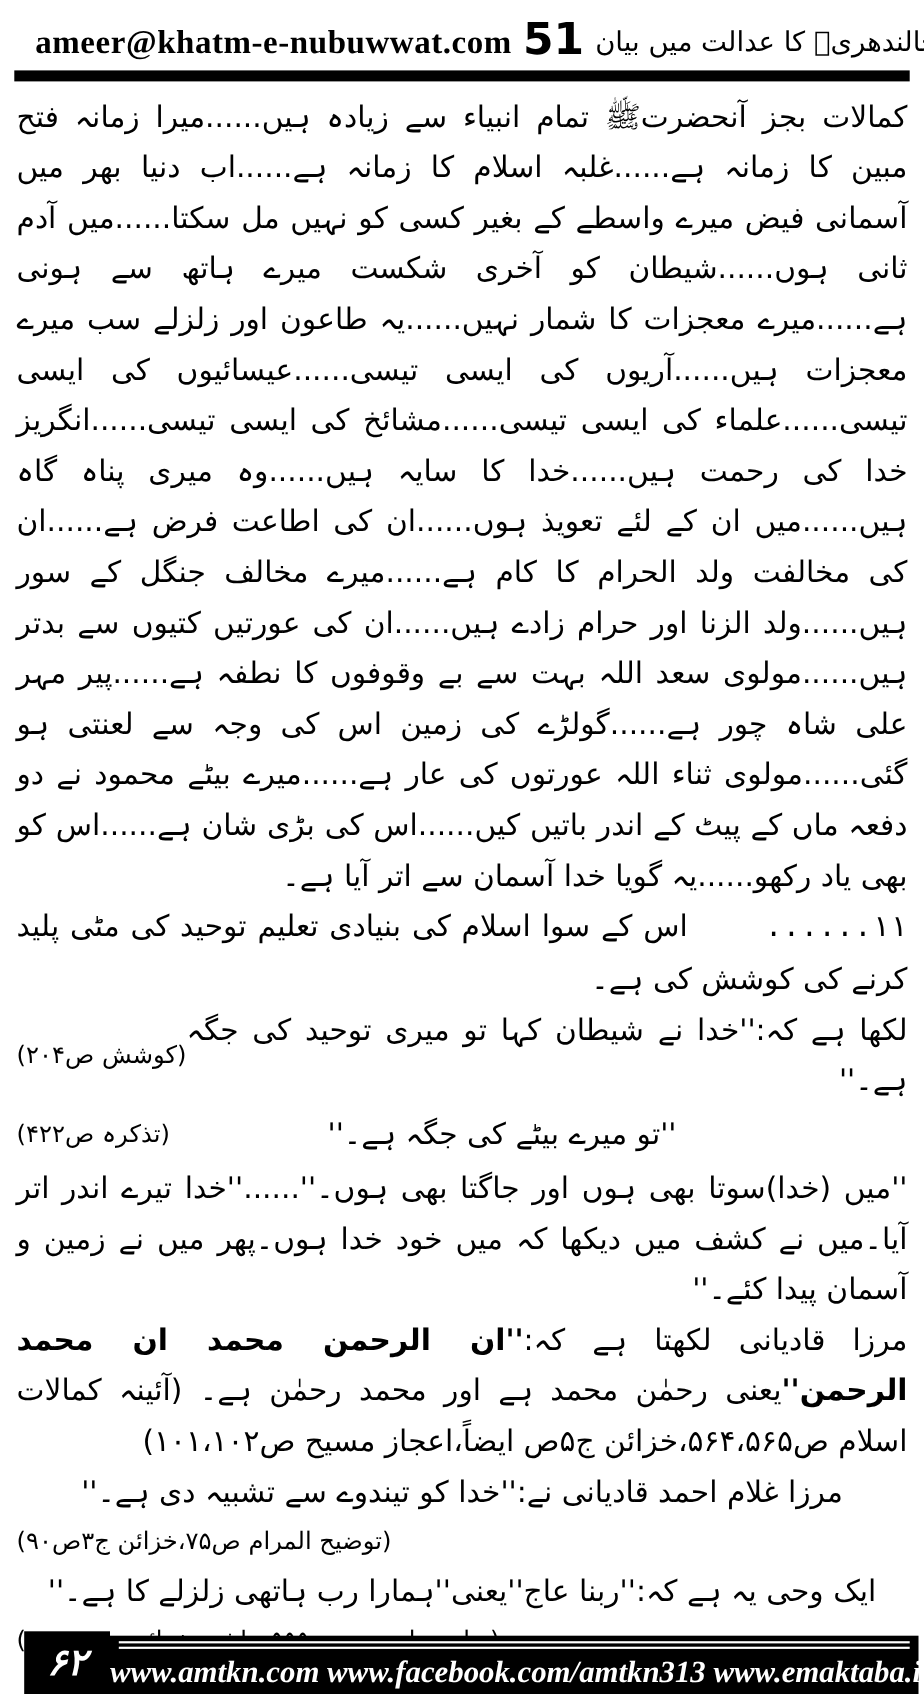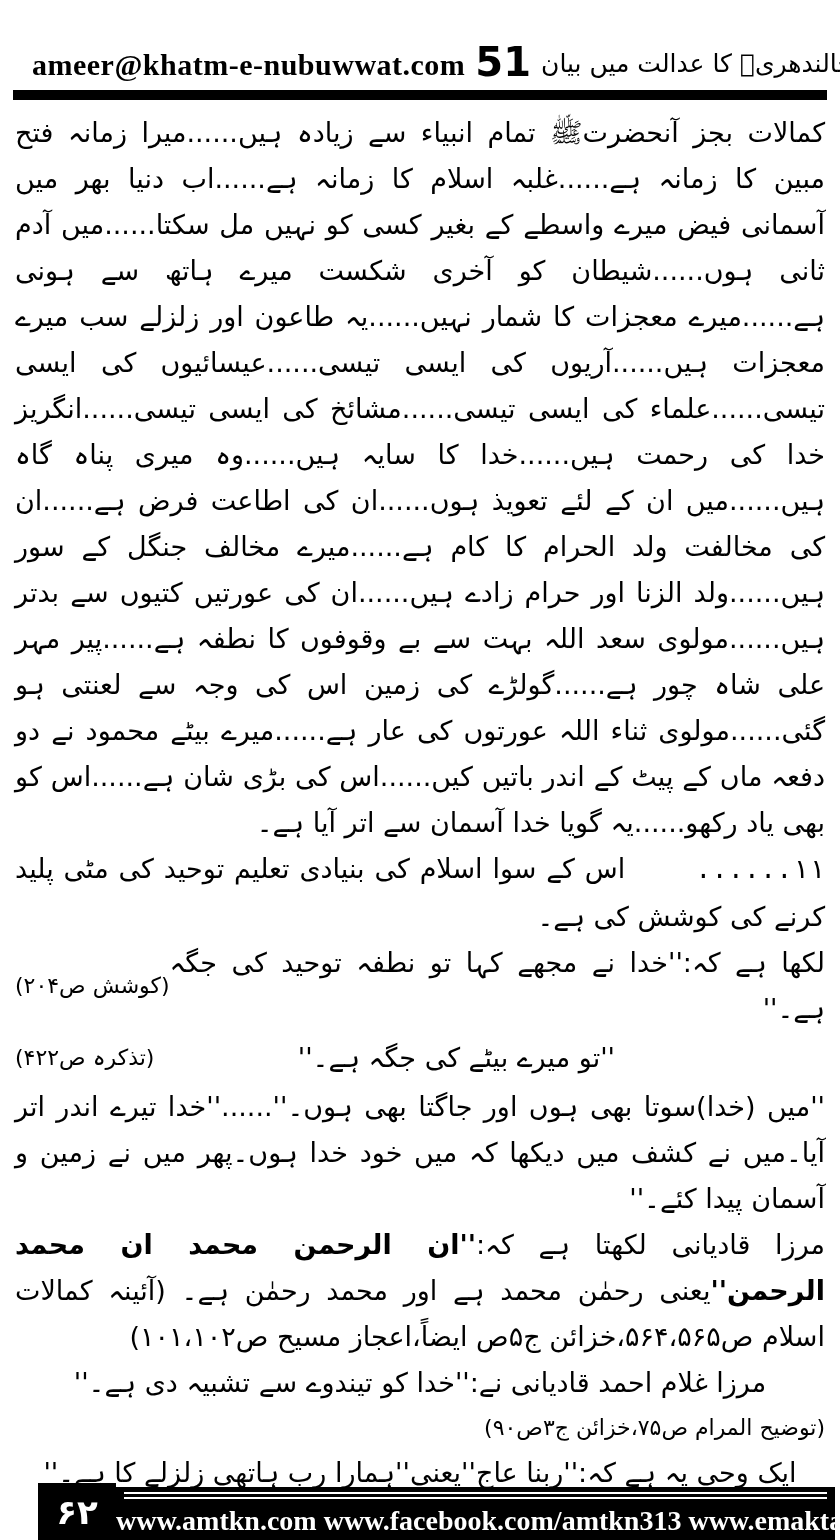--- a/index.html
+++ b/index.html
@@ -1,42 +1,42 @@
 <!DOCTYPE html>
 <html lang="ur"><head>
 <meta charset="utf-8">
 <style>
   html,body{margin:0;padding:0;background:#e8e8e8;}
   .page{position:relative;width:840px;height:1540px;margin:0 auto;background:#ffffff;
         overflow:hidden;color:#000;}
   
   header{display:flex;align-items:flex-end;justify-content:space-between;
-         padding:30px 16px 0 32px;height:52px;}
+         padding:4px 16px 0 32px;height:52px;}
   .email{font-family:"Liberation Serif",serif;font-weight:bold;font-size:30px;
          letter-spacing:0.5px;white-space:nowrap;}
   .pagenum-top{font-family:"DejaVu Sans",sans-serif;font-weight:bold;font-size:40px;
          line-height:1;padding:0 10px;}
   .title{font-family:"DejaVu Sans",sans-serif;font-size:25px;white-space:nowrap;
          direction:rtl;padding-bottom:4px;}
   .rule{height:10px;background:#000;margin:8px 13px 0 13px;}
   
   main{direction:rtl;padding:10px 15px 0 15px;
        font-family:"DejaVu Sans",sans-serif;font-size:27px;line-height:46px;
        text-align:justify;}
   main p{margin:0;}
   .num{margin-left:70px;font-family:Liberation Mono, monospace;}
   .naskh{font-weight:bold;word-spacing:10px;}
   .qline{display:flex;justify-content:space-between;align-items:center;min-height:52px;}
   .qline .q{font-size:27px;}
   .qline .ref{font-size:22px;white-space:nowrap;}
   .q-indent .q{margin-right:210px;margin-left:25px;}
   .center{text-align:center;}
-  .refline{text-align:right;font-size:22px;line-height:44px;}
+  .refline{text-align:left;font-size:22px;line-height:44px;}
   
-  footer{position:absolute;left:16px;right:0;bottom:0;height:60px;}
+  footer{position:absolute;left:0;right:0;bottom:0;height:60px;font-style:italic;}
   .pagenum-box{position:absolute;left:22px;bottom:0;width:78px;height:57px;
         background:#000;color:#fff;display:flex;align-items:center;justify-content:center;
         font-family:"DejaVu Sans",sans-serif;font-weight:bold;font-size:34px;}
   .linkbar{position:absolute;left:100px;right:5px;bottom:0;height:53px;background:#000;}
   .dlines{margin:5px 8px 0 8px;height:3px;border-top:2px solid #fff;border-bottom:2px solid #fff;}
   .links{color:#fff;text-align:center;font-family:"Liberation Serif",serif;
         font-weight:bold;font-size:28px;margin-top:6px;white-space:nowrap;}
 </style>
 </head>
 <body>
@@ -50,21 +50,21 @@
   </header>
 
   <div class="rule"></div>
 
   <main>
     <p class="para">کمالات بجز آنحضرتﷺ تمام انبیاء سے زیادہ ہیں......میرا زمانہ فتح مبین کا زمانہ ہے......غلبہ اسلام کا زمانہ ہے......اب دنیا بھر میں آسمانی فیض میرے واسطے کے بغیر کسی کو نہیں مل سکتا......میں آدم ثانی ہوں......شیطان کو آخری شکست میرے ہاتھ سے ہونی ہے......میرے معجزات کا شمار نہیں......یہ طاعون اور زلزلے سب میرے معجزات ہیں......آریوں کی ایسی تیسی......عیسائیوں کی ایسی تیسی......علماء کی ایسی تیسی......مشائخ کی ایسی تیسی......انگریز خدا کی رحمت ہیں......خدا کا سایہ ہیں......وہ میری پناہ گاہ ہیں......میں ان کے لئے تعویذ ہوں......ان کی اطاعت فرض ہے......ان کی مخالفت ولد الحرام کا کام ہے......میرے مخالف جنگل کے سور ہیں......ولد الزنا اور حرام زادے ہیں......ان کی عورتیں کتیوں سے بدتر ہیں......مولوی سعد اللہ بہت سے بے وقوفوں کا نطفہ ہے......پیر مہر علی شاہ چور ہے......گولڑے کی زمین اس کی وجہ سے لعنتی ہو گئی......مولوی ثناء اللہ عورتوں کی عار ہے......میرے بیٹے محمود نے دو دفعہ ماں کے پیٹ کے اندر باتیں کیں......اس کی بڑی شان ہے......اس کو بھی یاد رکھو......یہ گویا خدا آسمان سے اتر آیا ہے۔</p>
 
     <p><span class="num">۱۱......</span><span>اس کے سوا اسلام کی بنیادی تعلیم توحید کی مٹی پلید کرنے کی کوشش کی ہے۔</span></p>
 
     <div class="qline">
-      <span class="q">لکھا ہے کہ:''خدا نے مجھے کہا تو نطفہ توحید کی جگہ ہے۔''</span>
+      <span class="q">لکھا ہے کہ:''خدا نے شیطان کہا تو میری توحید کی جگہ ہے۔''</span>
       <span class="ref">(کوشش ص۲۰۴)</span>
     </div>
 
     <div class="qline q-indent">
       <span class="q">''تو میرے بیٹے کی جگہ ہے۔''</span>
       <span class="ref">(تذکرہ ص۴۲۲)</span>
     </div>
 
     <p>''میں (خدا)سوتا بھی ہوں اور جاگتا بھی ہوں۔''......''خدا تیرے اندر اتر آیا۔میں نے کشف میں دیکھا کہ میں خود خدا ہوں۔پھر میں نے زمین و آسمان پیدا کئے۔''</p>
 

